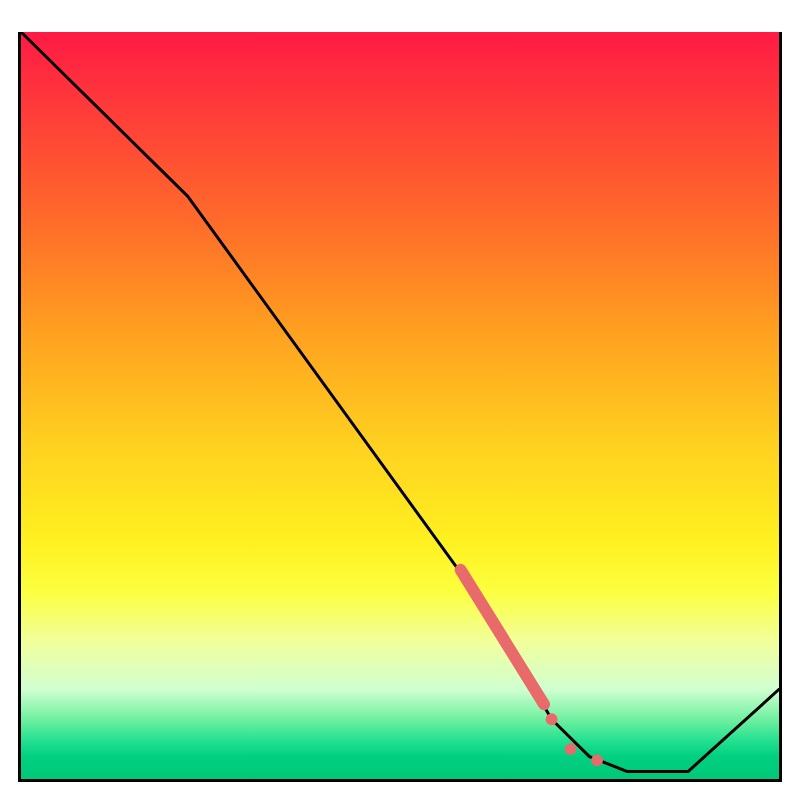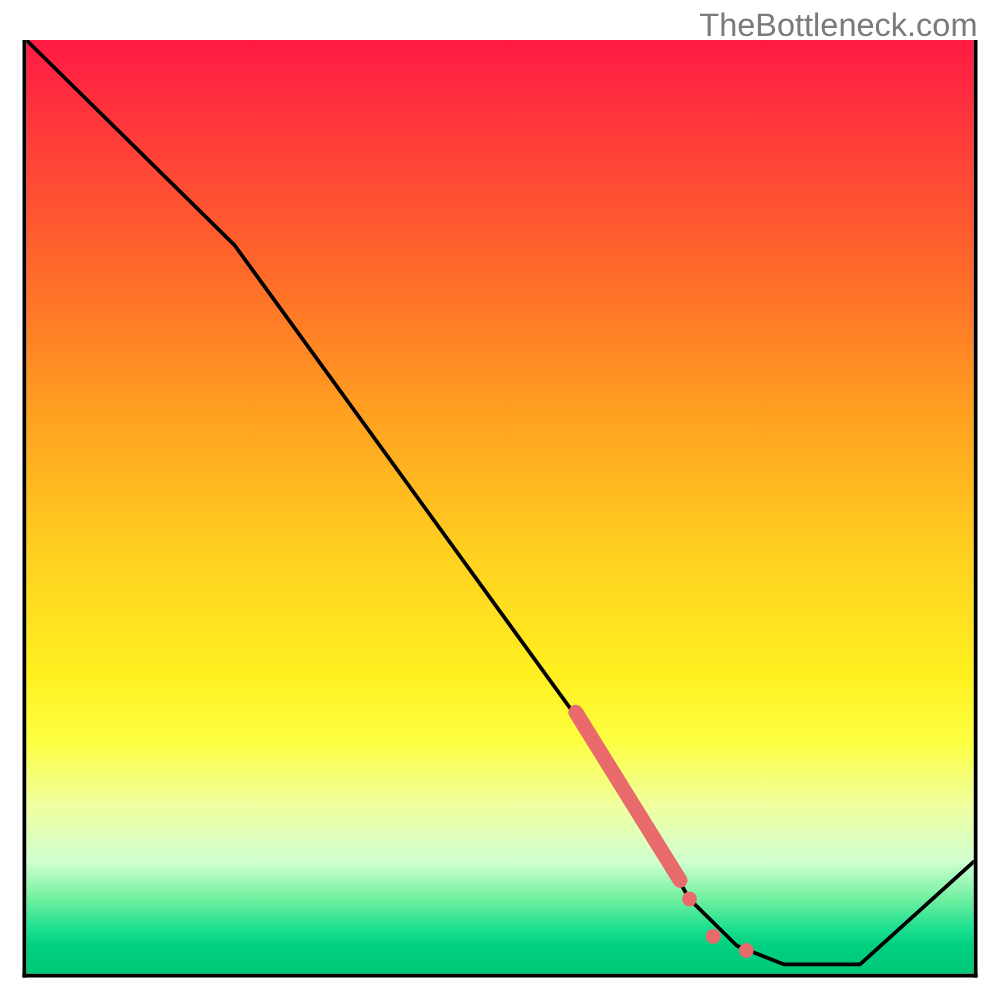--- a/index.html
+++ b/index.html
@@ -49,21 +49,20 @@
     left: 0; top: 0;
     width: 100%;
     height: 100%;
     pointer-events: none;
   }
 </style>
 </head>
 <body>
 
 <div class="chart-container">
-  <div class="watermark">TheBottleneck.com</div>
   <div class="plot-area">
     <svg class="curve-svg" viewBox="0 0 764 750" preserveAspectRatio="none">
       <g>
         <path id="curve-path" fill="none" stroke="#000" stroke-width="3" stroke-linecap="round" stroke-linejoin="round" d="M0.0 0.0 L168.1 165.0 L473.7 585.0 L534.8 690.0 L573.0 727.5 L611.2 742.5 L672.3 742.5 L764.0 660.0"></path>
         <path id="highlight-path" fill="none" stroke="#e86a6a" stroke-width="12" stroke-linecap="round" d="M443.1 540.0 L527.2 675.0"></path>
         <g id="highlight-dots">
             <circle cx="534.8" cy="690.0" r="6" fill="#e86a6a"></circle>
             <circle cx="553.9" cy="720.0" r="6" fill="#e86a6a"></circle>
             <circle cx="580.6" cy="731.3" r="6" fill="#e86a6a"></circle>
           </g>

